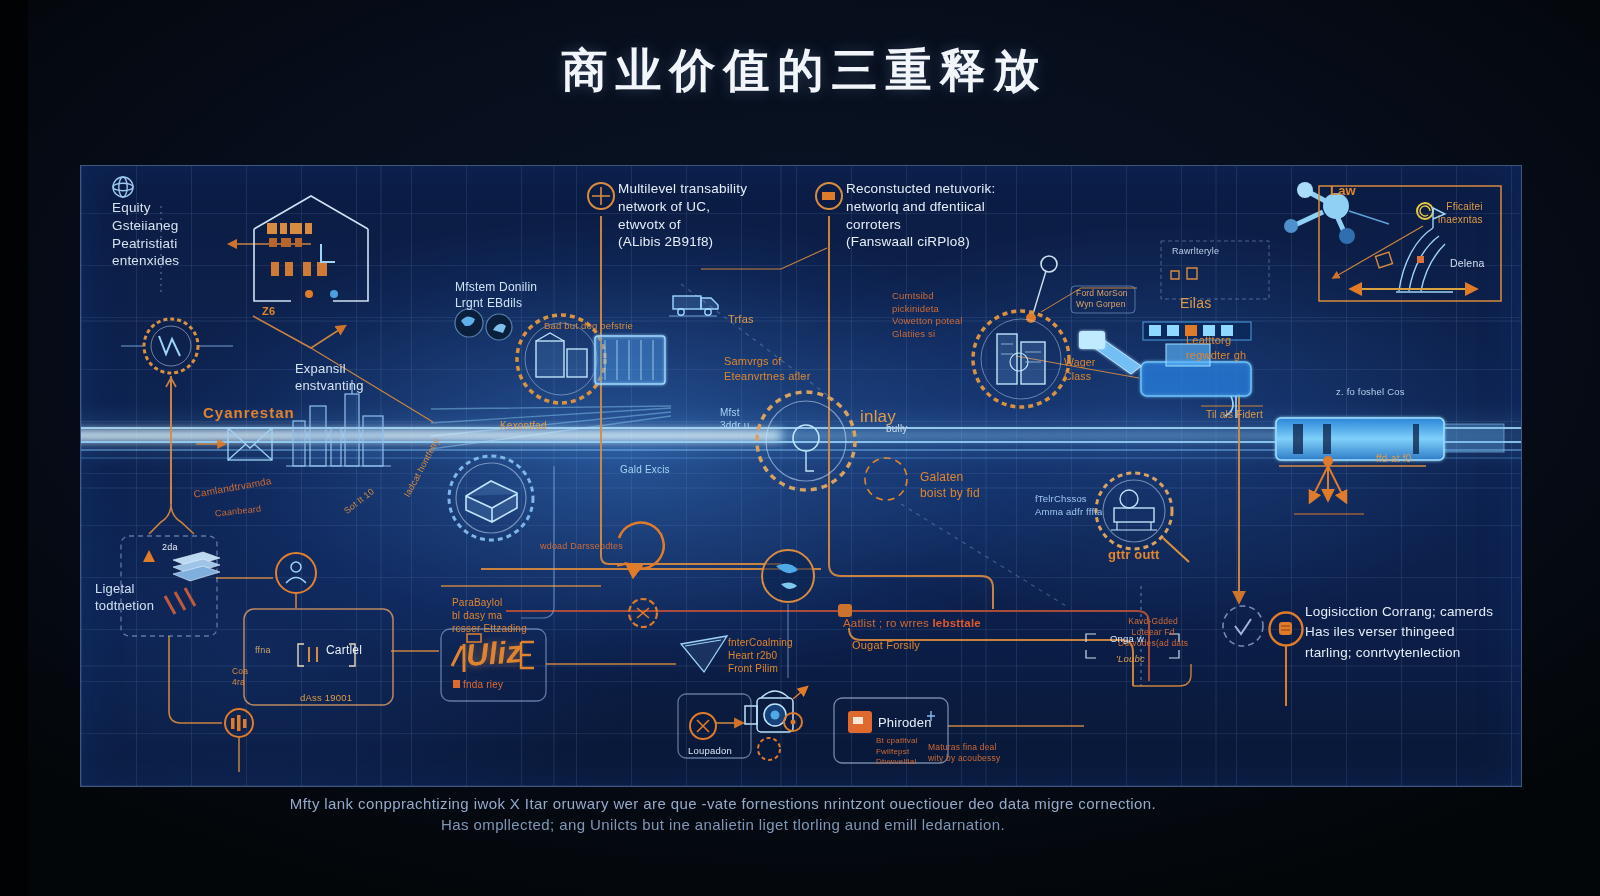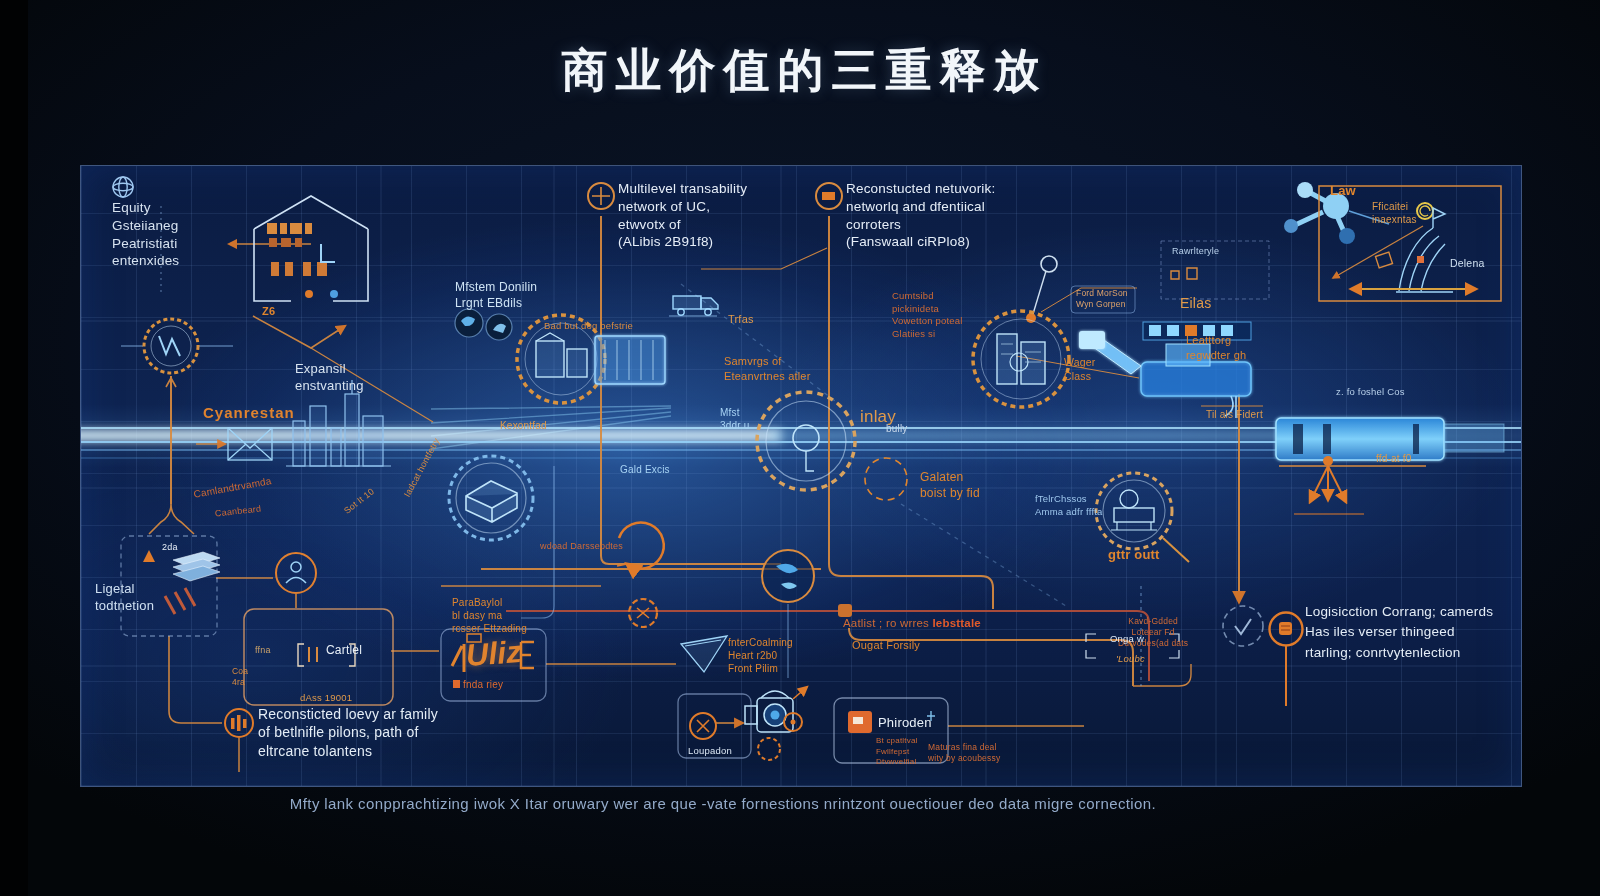--- a/index.html
+++ b/index.html
@@ -409,21 +409,21 @@
 entenxides</div>
   <div class="lb" style="left:618px;top:180px;font-size:13.5px;color:#e6eef8;">Multilevel transability
 network of UC,
 etwvotx of
 (ALibis 2B91f8)</div>
   <div class="lb" style="left:846px;top:180px;font-size:13.5px;color:#e6eef8;">Reconstucted netuvorik:
 networlq and dfentiical
 corroters
 (Fanswaall ciRPlo8)</div>
   <div class="lb" style="left:1330px;top:182px;font-size:13px;color:#e0862e;font-weight:bold;">Law</div>
-  <div class="lb" style="left:1372px;top:200px;font-size:10px;color:#e09a4a;">Fficaitei
+  <div class="lb" style="left:1438px;top:200px;font-size:10px;color:#e09a4a;text-align:right;">Fficaitei
 inaexntas</div>
   <div class="lb" style="left:1450px;top:257px;font-size:10.5px;color:#cfe0f0;">Delena</div>
   <div class="lb" style="left:1172px;top:246px;font-size:9px;color:#b8d0ea;">Rawrlteryle</div>
   <div class="lb" style="left:1180px;top:294px;font-size:14px;color:#e09a4a;">Eilas</div>
   <div class="lb" style="left:455px;top:280px;font-size:12px;color:#cfe4f5;">Mfstem Donilin
 Lrgnt EBdils</div>
   <div class="lb" style="left:544px;top:320px;font-size:9.5px;color:#d98b3f;">Bad but dog befstrie</div>
   <div class="lb" style="left:728px;top:312px;font-size:11px;color:#e09a4a;">Trfas</div>
   <div class="lb" style="left:295px;top:360px;font-size:13px;">Expansil
 enstvanting</div>
@@ -469,23 +469,20 @@
   <div class="lb" style="left:466px;top:634px;font-size:31px;color:#e0832e;font-weight:bold;font-style:italic;transform:rotate(-4deg);text-shadow:0 0 8px rgba(240,150,60,.5);">Uliz</div>
   <div class="lb" style="left:463px;top:678px;font-size:10px;color:#e06a2e;">fnda riey</div>
   <div class="lb" style="left:326px;top:643px;font-size:12px;color:#e8f0f8;">Cartlel</div>
   <div class="lb" style="left:255px;top:645px;font-size:9px;color:#c8a06a;">ffna</div>
   <div class="lb" style="left:232px;top:666px;font-size:8.5px;color:#d98b3f;">Coa
 4ra</div>
   <div class="lb" style="left:300px;top:692px;font-size:9.5px;color:#e09a4a;">dAss 19001</div>
   <div class="lb" style="left:95px;top:580px;font-size:13px;color:#cfe0f2;">Ligetal
 todtnetion</div>
   <div class="lb" style="left:162px;top:542px;font-size:9px;color:#e8f0f8;">2da</div>
-  <div class="lb" style="left:258px;top:705px;font-size:14px;color:#e4edf6;">Reconsticted loevy ar family
-of betlnifle pilons, path of
-eltrcane tolantens</div>
   <div class="lb" style="left:878px;top:714px;font-size:13px;color:#e8f0f8;">Phiroden</div>
   <div class="lb" style="left:876px;top:736px;font-size:8px;color:#d06a35;">Bt cpatltval
 Fwllfepst
 Dtvwvelfial</div>
   <div class="lb" style="left:928px;top:742px;font-size:8.5px;color:#d06a35;">Maturas fina deal
 wity by acoubessy</div>
   <div class="lb" style="left:688px;top:745px;font-size:9.5px;color:#dce8f5;">Loupadon</div>
   <div class="lb" style="left:1118px;top:616px;font-size:8.5px;color:#d06a35;text-align:center;">Kavd-Gdded
 Loteear Fd
 Durvodes(ad dats</div>
@@ -493,13 +490,14 @@
   <div class="lb" style="left:1116px;top:653px;font-size:9.5px;color:#e09a4a;font-style:italic;">'Loubc</div>
   <div class="lb" style="left:540px;top:541px;font-size:9px;color:#d06a35;">wdoad Darsseodtes</div>
   <div class="lb" style="left:342px;top:508px;font-size:9px;color:#d98b3f;transform:rotate(-38deg);transform-origin:left top;">Sot It 10</div>
   <div class="lb" style="left:402px;top:494px;font-size:9px;color:#d98b3f;transform:rotate(-62deg);transform-origin:left top;">Iadcat hontfetry</div>
   <div class="lb" style="left:262px;top:304px;font-size:11px;color:#e0862e;font-weight:bold;">Z6</div>
   <div class="lb" style="left:1305px;top:602px;font-size:13.5px;color:#e4edf6;line-height:1.5;">Logisicction Corrang; camerds
 Has iles verser thingeed
 rtarling; conrtvytenlection</div>
 
   <div class="cap" style="top:795px;">Mfty lank conpprachtizing iwok X Itar oruwary wer are que -vate fornestions nrintzont ouectiouer deo data migre cornection.</div>
+  <div class="cap" style="top:816px;color:#7f97b6;">Has ompllected; ang Unilcts but ine analietin liget tlorling aund emill ledarnation.</div>
 </div>
 
 </body></html>

